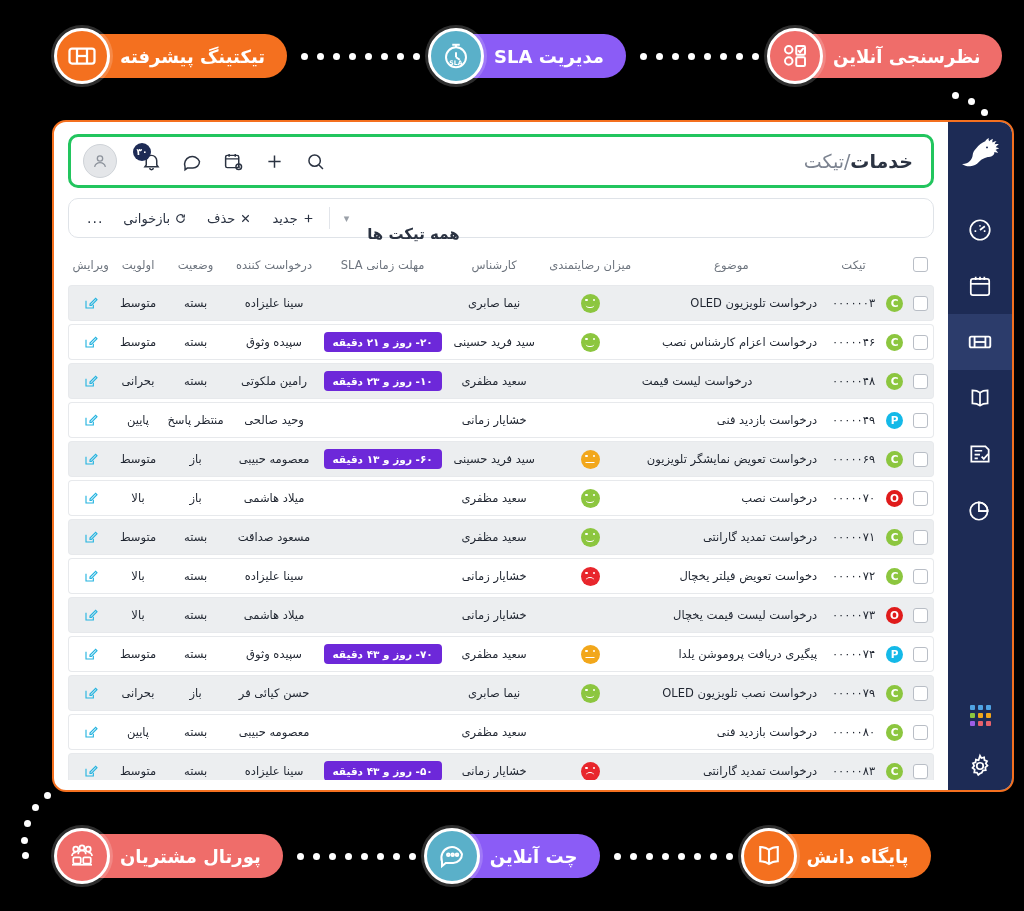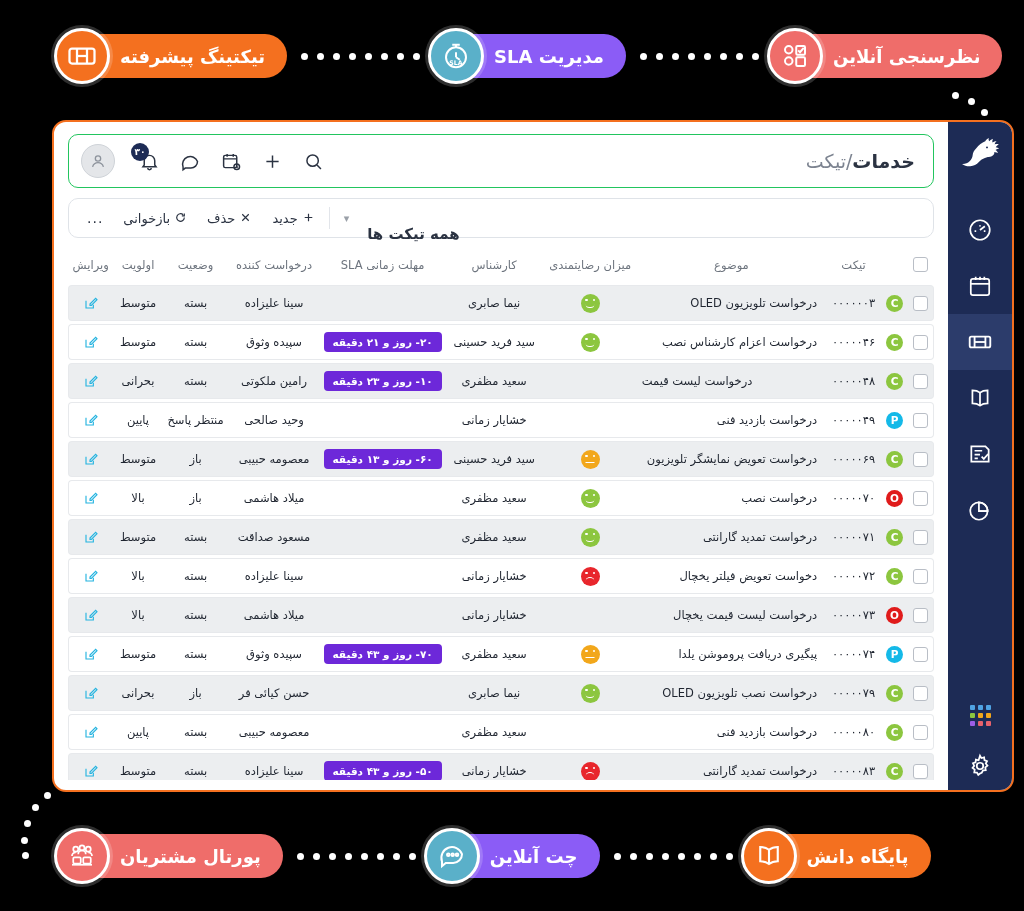--- a/index.html
+++ b/index.html
@@ -79,21 +79,21 @@
   .side-item svg { width: 26px; height: 26px; }
   .side-item.active { background: #2c3c6b; }
   .side-spacer { flex: 1; }
   .grid-ic { display: grid; grid-template-columns: repeat(3,5px); gap: 3px; margin-bottom: 16px; }
   .grid-ic i { width: 5px; height: 5px; border-radius: 1px; display:block; }
 
   
   .main { flex: 1; display: flex; flex-direction: column; padding: 12px 14px 10px 14px; min-width: 0; }
 
   .topbar {
-    height: 54px; border: 1px solid #22c55e; border-radius: 10px;
+    height: 54px; border: 3px solid #22c55e; border-radius: 10px;
     display: flex; align-items: center; justify-content: space-between;
     padding: 0 18px 0 12px;
     flex: none;
   }
   .crumb { font-size: 19px; color: #7c8390; direction: rtl; }
   .crumb b { color: #2b3342; font-weight: bold; }
   .topicons { display: flex; align-items: center; gap: 20px; }
   .topicons svg { width: 21px; height: 21px; stroke: #2b3342; fill: none; stroke-width: 1.7; }
   .ic-wrap { position: relative; display: flex; align-items: center; }
   .ic-badge {
@@ -114,21 +114,21 @@
     height: 40px; margin-top: 10px;
     border: 1px solid #dfe3e8; border-radius: 10px;
     display: flex; align-items: center; justify-content: flex-end;
     padding: 0 18px; gap: 0;
     direction: rtl;
     flex: none;
   }
   .fb-title { font-size: 15px; color: #2b3342; font-weight: bold; margin-left: 18px; margin-top: 32px; }
   .fb-caret { color: #9aa0a8; font-size: 11px; margin-left: 14px; }
   .fb-sep { width: 1px; height: 22px; background: #e2e5ea; margin-left: 14px; }
-  .fb-act { display: flex; gap: 4px; font-size: 13px; color: #2b3342; margin-left: 20px; white-space: nowrap; }
+  .fb-act { display: flex; align-items: center; gap: 4px; font-size: 13px; color: #2b3342; margin-left: 20px; white-space: nowrap; }
   .fb-act svg { width: 13px; height: 13px; stroke: #2b3342; fill: none; stroke-width: 2.2; }
   .fb-more { color: #2b3342; font-size: 14px; letter-spacing: 1px; }
 
   
   .tablewrap { margin-top: 8px; flex: 1; overflow: hidden; }
   table { width: 100%; border-collapse: separate; border-spacing: 0 3px; direction: rtl; }
   thead th {
     font-size: 11.5px; color: #6d747e; font-weight: normal;
     padding: 8px 4px 10px 4px; text-align: center; white-space: nowrap;
   }

